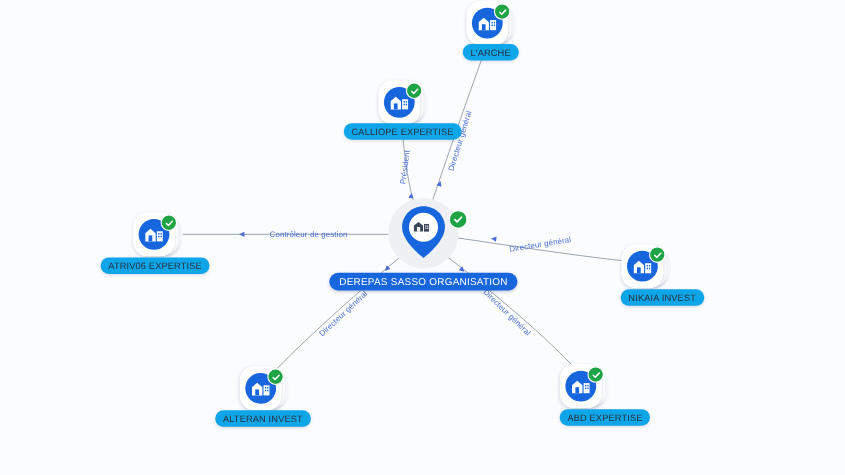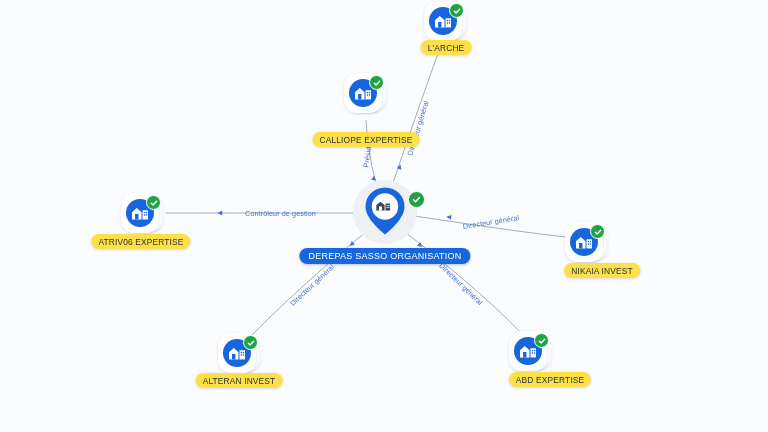--- a/index.html
+++ b/index.html
@@ -92,21 +92,21 @@
     display: flex;
     align-items: center;
     justify-content: center;
     box-sizing: border-box;
   }
   .check-badge svg { display: block; }
 
   .node-label {
     position: absolute;
     transform: translateX(-50%);
-    background: #fde047;
+    background: #0ea5e9;
     border-radius: 9px;
     padding: 2.5px 7px;
     font-size: 8.4px;
     color: #2a2f3a;
     white-space: nowrap;
     box-shadow: 0 1px 3px rgba(40,60,100,0.18);
     letter-spacing: 0.15px;
     font-family: "Liberation Sans", sans-serif;
   }
 
@@ -233,21 +233,21 @@
               <rect x="3.6" y="8.6" width="4.0" height="6.4" fill="#1766dd"></rect>
             </svg>
           </div>
           <div class="check-badge">
             <svg width="8" height="8" viewBox="0 0 12 12" xmlns="http://www.w3.org/2000/svg">
               <path d="M2 6.3 L4.7 9 L10 3.3" stroke="#ffffff" stroke-width="2.1" fill="none" stroke-linecap="round" stroke-linejoin="round"></path>
             </svg>
           </div>
         </div>
       </div>
-      <div class="node-label" style="left: 366px; top: 112px; margin-top: 20px;">CALLIOPE EXPERTISE</div>
+      <div class="node-label" style="left: 366px; top: 112px;">CALLIOPE EXPERTISE</div>
       <div class="node" style="left: 143px; top: 214px;">
         <div class="node-card">
           <div class="card-sheet sheet-3"></div>
           <div class="card-sheet sheet-2"></div>
           <div class="card-sheet sheet-1"></div>
           <div class="node-bubble">
             <svg width="17" height="17" viewBox="0 0 20 16" xmlns="http://www.w3.org/2000/svg">
               <path d="M0 15 L0 6.4 L5.6 1.6 L11.2 6.4 L11.2 15 Z" fill="#ffffff"></path>
               <rect x="12.4" y="4.2" width="6.4" height="10.8" fill="#ffffff"></rect>
               <rect x="13.9" y="6.1" width="1.5" height="1.6" fill="#1766dd"></rect>

